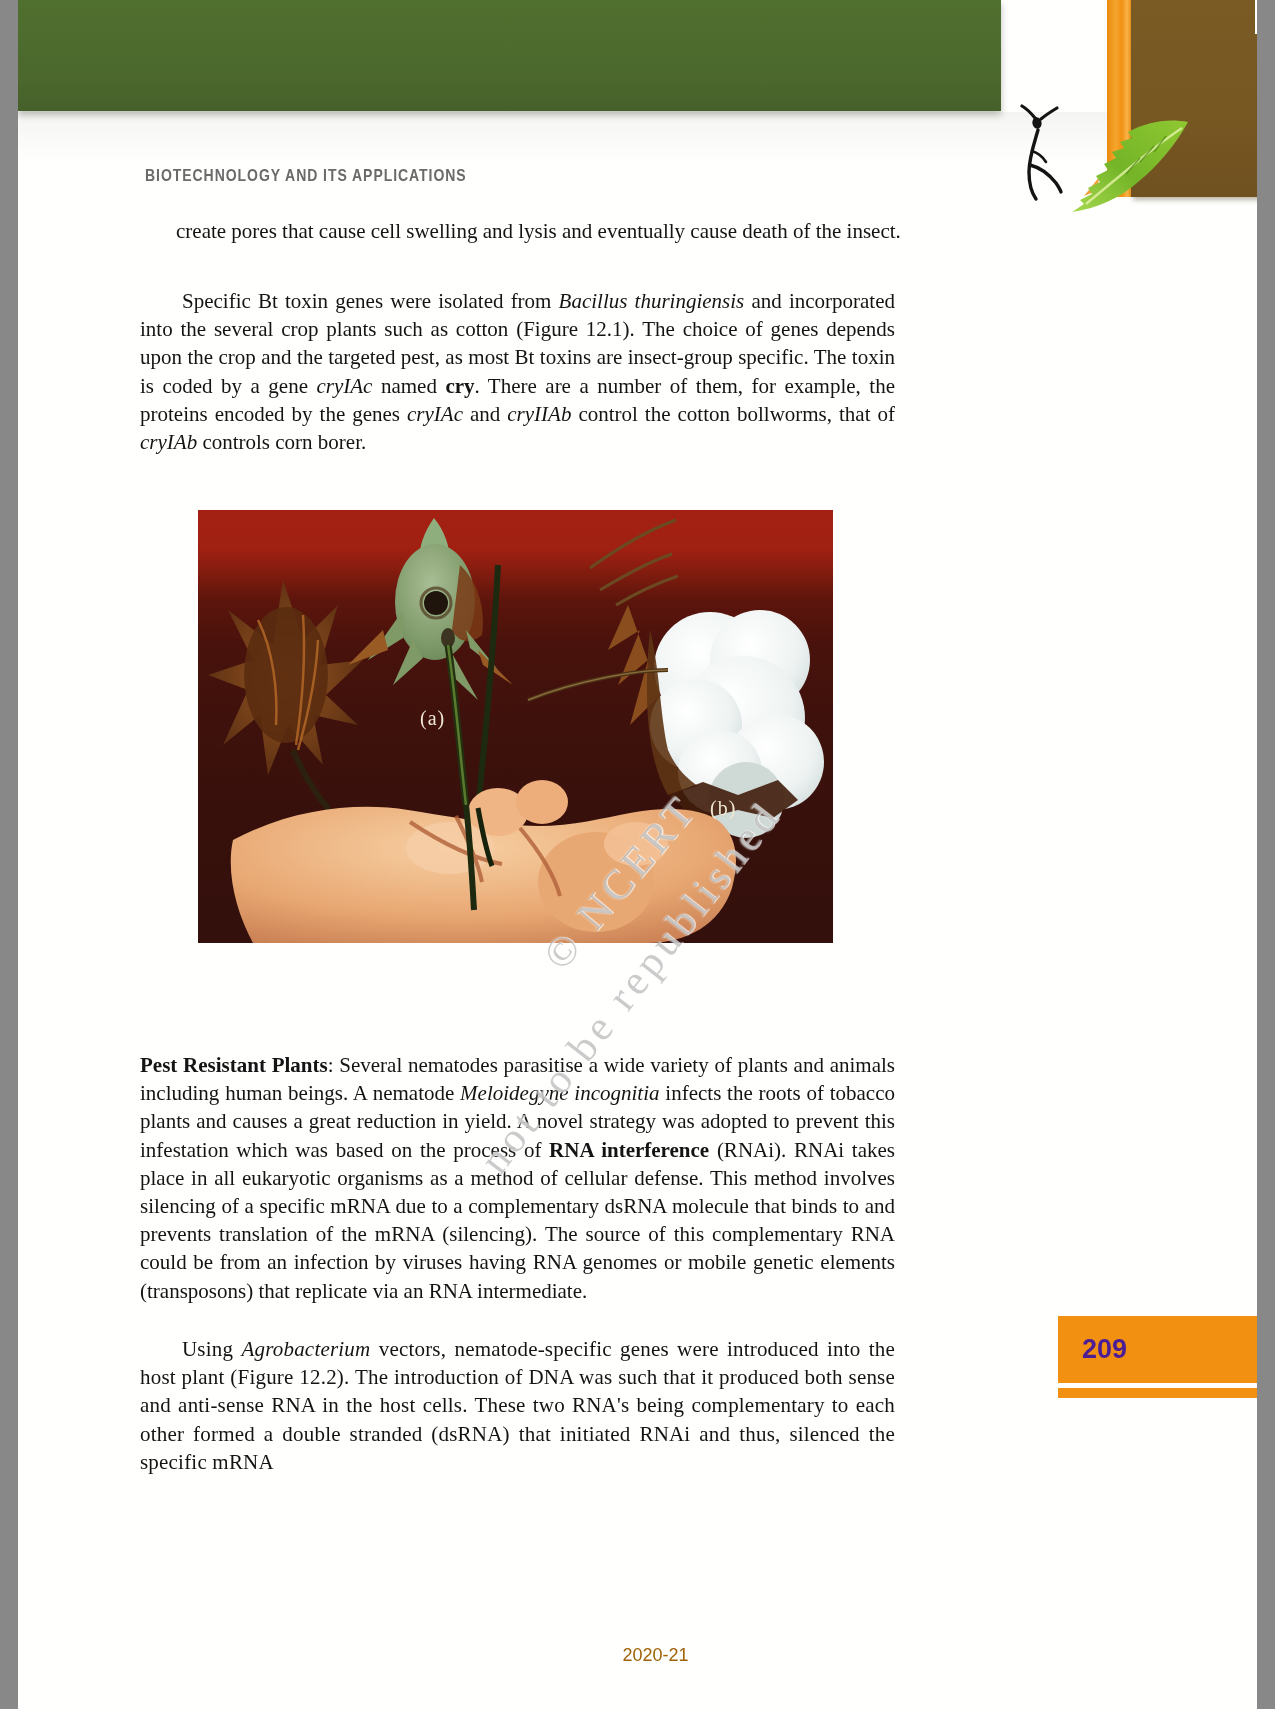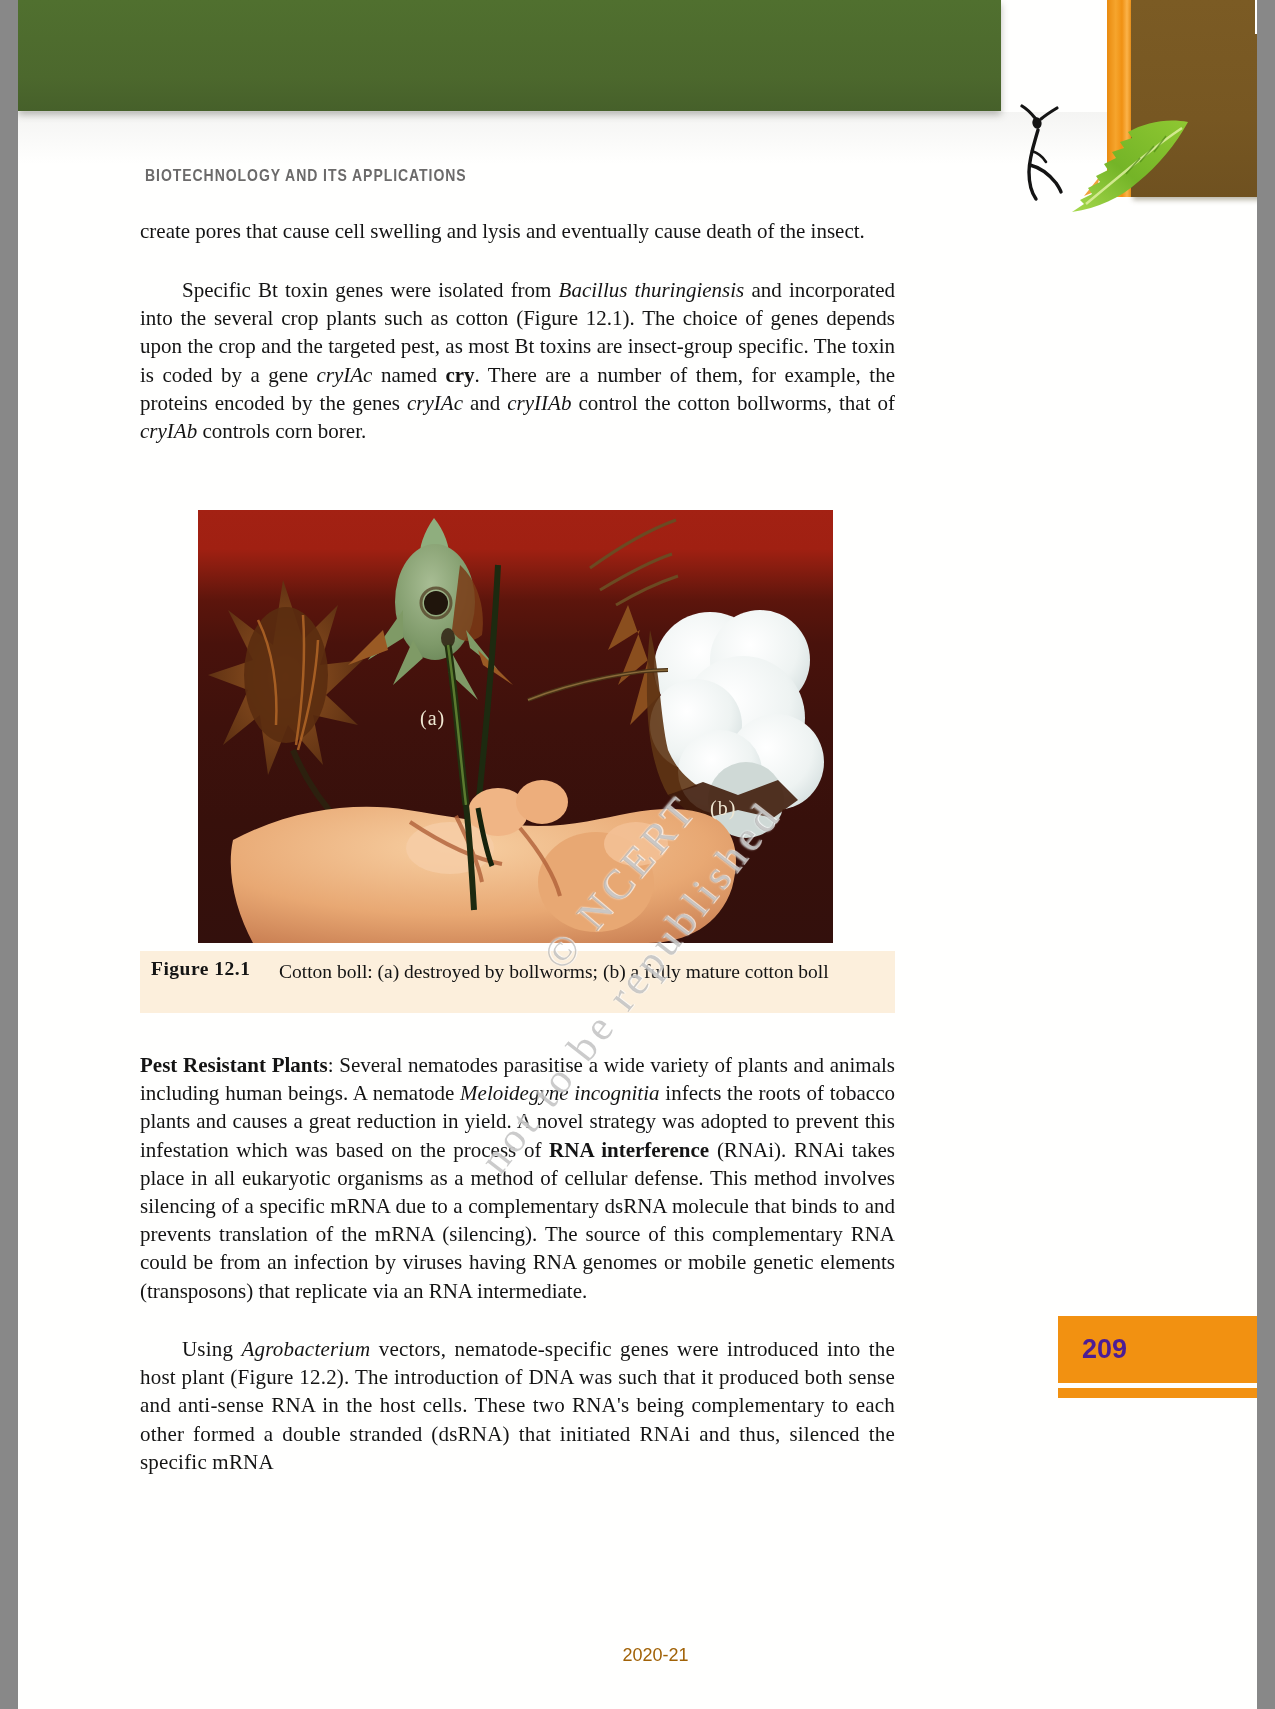--- a/index.html
+++ b/index.html
@@ -25,22 +25,22 @@
   .logo-leaf{position:absolute;left:1052px;top:118px;width:122px;height:98px;}
   
   .chapter-head{position:absolute;left:127px;top:166px;
     font-family:"Liberation Sans",sans-serif;font-weight:700;font-size:16.5px;
     letter-spacing:1.1px;color:#6b6a6a;transform:scaleX(.85);transform-origin:left top;
     white-space:nowrap;}
   
   .para{position:absolute;left:122px;width:755px;font-size:21px;line-height:28.2px;
     text-align:justify;}
   .para.indent{text-indent:42px;}
-  .p1{top:217px;}
-  .p2{top:276px;}
+  .p1{top:217px;margin-left:36px;}
+  .p2{top:287px;}
   .p3{top:1051px;}
   .p4{top:1335px;letter-spacing:.2px;}
   
   .photo{position:absolute;left:180px;top:510px;width:635px;height:433px;overflow:hidden;
     background:linear-gradient(180deg,#a32113 0%,#a02012 9%,#8a1d10 13%,#5c150c 21%,
       #49120c 31%,#3e110c 50%,#37100b 72%,#33100c 100%);}
   .photo svg{position:absolute;left:0;top:0;}
   .ph-label{position:absolute;color:#efe7d2;font-size:20px;letter-spacing:1px;}
   .ph-label.a{left:222px;top:197px;}
   .ph-label.b{left:512px;top:287px;}
@@ -181,24 +181,20 @@
         <ellipse cx="438" cy="334" rx="32" ry="22" fill="#f3c095" opacity=".9"></ellipse>
         <path d="M212,312 C242,332 272,348 304,354 M322,318 C342,342 356,364 362,386 M258,306 C270,330 280,352 284,372" stroke="#b06038" stroke-width="4" fill="none" opacity=".8"></path>
         <path d="M268,295 C272,330 274,365 276,400" stroke="#1d2a10" stroke-width="6" fill="none"></path>
         <path d="M280,298 C284,320 288,340 294,356" stroke="#16220c" stroke-width="5" fill="none"></path>
       </g>
     </svg>
     <span class="ph-label a">(a)</span>
     <span class="ph-label b">(b)</span>
   </div>
 
-  <div class="caption">
-    <span class="cap-label">Figure 12.1</span>
-    <span class="cap-text">Cotton boll: (a) destroyed by bollworms; (b) a fully mature cotton boll</span>
-  </div>
 
   <div class="wm wm1">© NCERT</div>
   <div class="wm wm2">not to be republished</div>
 
   <div class="para p3"><span style="font-weight: 700;">Pest Resistant Plants</span><span>: Several nematodes parasitise a wide variety of plants and animals including human beings. A nematode </span><span style="font-style: italic;">Meloidegyne incognitia</span><span> infects the roots of tobacco plants and causes a great reduction in yield. A novel strategy was adopted to prevent this infestation which was based on the process of </span><span style="font-weight: 700;">RNA interference</span><span> (RNAi). RNAi takes place in all eukaryotic organisms as a method of cellular defense. This method involves silencing of a specific mRNA due to a complementary dsRNA molecule that binds to and prevents translation of the mRNA (silencing). The source of this  complementary RNA could be from an infection by viruses having RNA genomes or mobile genetic elements (transposons) that replicate via an RNA intermediate.</span></div>
   <div class="para p4 indent"><span>Using </span><span style="font-style: italic;">Agrobacterium</span><span> vectors, nematode-specific genes were introduced into the host plant (Figure 12.2). The introduction of DNA was such that it produced both sense and anti-sense RNA in the host cells. These two RNA's being complementary to each other formed a double stranded (dsRNA) that initiated RNAi and thus, silenced the specific mRNA</span></div>
 
   <div class="pagenum-box">209</div>
   <div class="pagenum-strip"></div>
 

